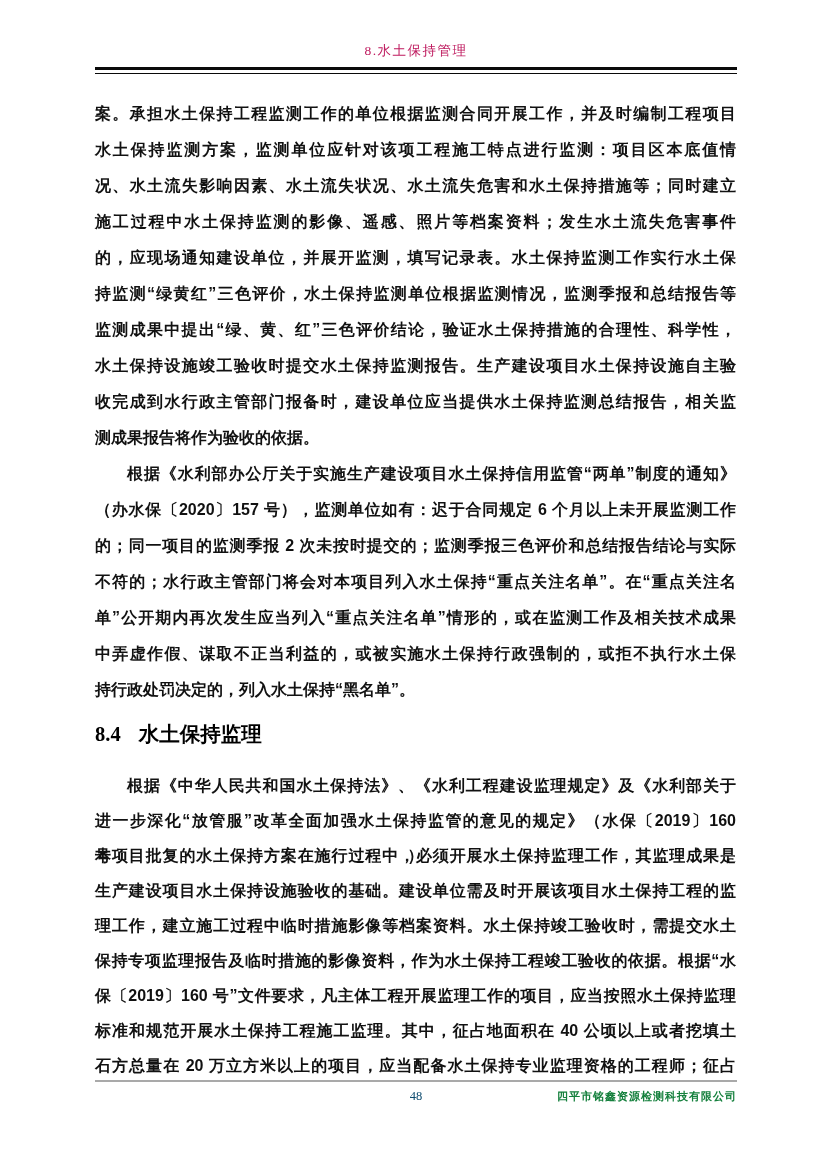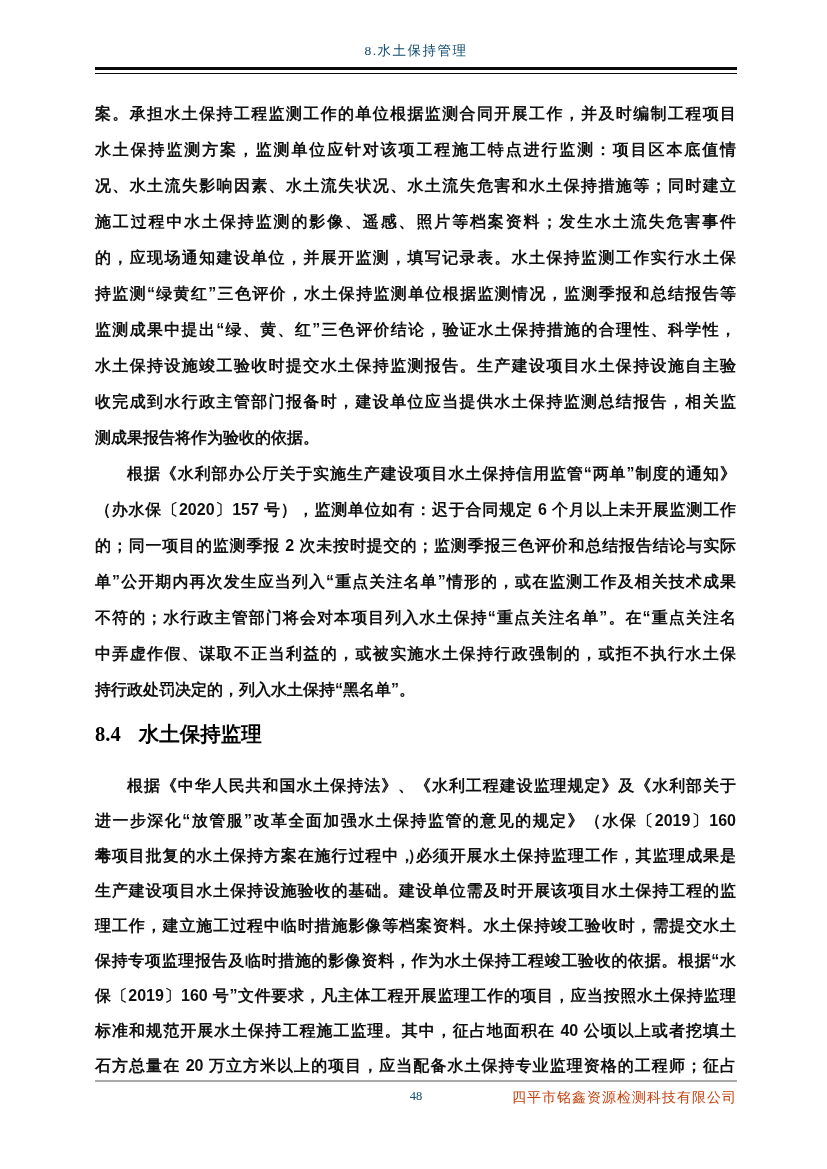--- a/index.html
+++ b/index.html
@@ -13,21 +13,21 @@
     color: #1c1c1c;
   }
 
   
   .header-title {
     position: absolute;
     top: 42px; left: 95px; right: 90px;
     text-align: center;
     font-size: 13.5px;
     letter-spacing: 1.5px;
-    color: #0c4a6e;
+    color: #be185d;
   }
   .header-rule {
     position: absolute;
     top: 67px; left: 95px; right: 90px;
     height: 2.5px;
     border-top: 3.5px solid #0a0a0a;
     border-bottom: 1.3px solid #0a0a0a;
   }
 
   
@@ -77,24 +77,24 @@
   .page-num {
     position: absolute;
     left: 0; right: 0; top: 7px;
     text-align: center;
     font-size: 12.5px;
     color: #0c4a6e;
   }
   .company {
     position: absolute;
     right: 0; top: 7px;
-    font-size: 14px;
-    font-weight: normal;
+    font-size: 11px;
+    font-weight: bold;
     letter-spacing: 1px;
-    color: #c2410c;
+    color: #15803d;
   }
 </style>
 </head>
 <body>
 
 <div class="page">
 
   <div class="header-title">8.水土保持管理</div>
   <div class="header-rule"></div>
 
@@ -110,22 +110,22 @@
       <div class="line">监测成果中提出“绿、黄、红”三色评价结论，验证水土保持措施的合理性、科学性，</div>
       <div class="line">水土保持设施竣工验收时提交水土保持监测报告。生产建设项目水土保持设施自主验</div>
       <div class="line">收完成到水行政主管部门报备时，建设单位应当提供水土保持监测总结报告，相关监</div>
       <div class="line short">测成果报告将作为验收的依据。</div>
     </div>
 
     <div class="para2">
       <div class="line indent">根据《水利部办公厅关于实施生产建设项目水土保持信用监管“两单”制度的通知》</div>
       <div class="line">（办水保〔2020〕157 号），监测单位如有：迟于合同规定 6 个月以上未开展监测工作</div>
       <div class="line">的；同一项目的监测季报 2 次未按时提交的；监测季报三色评价和总结报告结论与实际</div>
+      <div class="line">不符的；水行政主管部门将会对本项目列入水土保持“重点关注名单”。在“重点关注名</div>
       <div class="line">单”公开期内再次发生应当列入“重点关注名单”情形的，或在监测工作及相关技术成果</div>
-      <div class="line">不符的；水行政主管部门将会对本项目列入水土保持“重点关注名单”。在“重点关注名</div>
       <div class="line">中弄虚作假、谋取不正当利益的，或被实施水土保持行政强制的，或拒不执行水土保</div>
       <div class="line short">持行政处罚决定的，列入水土保持“黑名单”。</div>
     </div>
 
     <h2 class="heading">
       <span class="num">8.4</span>
       <span class="ttl">水土保持监理</span>
     </h2>
 
     <div class="para3">

